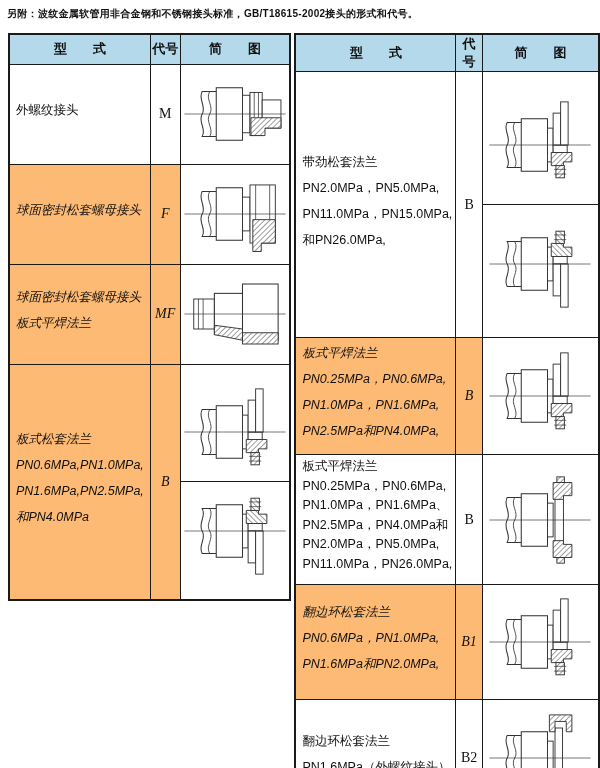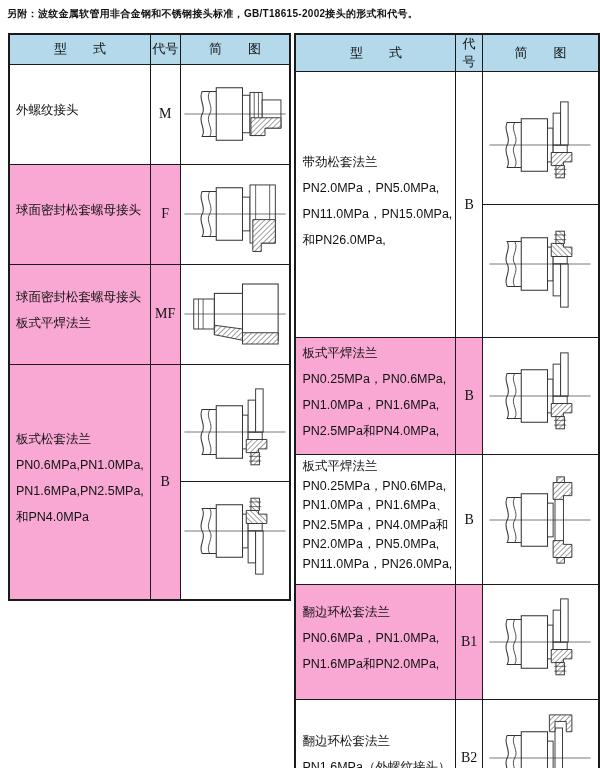--- a/index.html
+++ b/index.html
@@ -28,33 +28,33 @@
   table.tbl {
     border-collapse: collapse;
     table-layout: fixed;
     border: 2px solid #1a1a1a;
     background: #ffffff;
   }
   table.tbl td { border: 1px solid #1a1a1a; vertical-align: middle; }
   tr.hd td {
     background: #b4d9ea;
     text-align: center;
-    font-weight: normal;
+    font-weight: bold;
     font-size: 13px;
   }
   td.type { padding: 2px 3px 10px 6px; font-size: 12.5px; }
   td.type .ln { line-height: 26px; white-space: nowrap; }
   tr.compact td.type .ln { line-height: 19.5px; }
   td.code {
     text-align: center;
     font-family: "Liberation Serif", serif;
     font-size: 14px;
   }
   td.diag { padding: 0; text-align: center; }
-  .hl { background: #f9a8d4; }
+  .hl { background: #fdba74; font-style: italic; }
   svg.dsvg { display: block; margin: 0 auto; width: 106px; height: 90px; }
   .rt svg.dsvg { width: 110px; }
   .half { display: flex; align-items: center; justify-content: center; }
   .half.top { border-bottom: 1px solid #1a1a1a; }
   .defs-holder { position: absolute; width: 0; height: 0; overflow: hidden; }
 </style>
 </head>
 <body>
 
 <svg class="defs-holder" aria-hidden="true">

